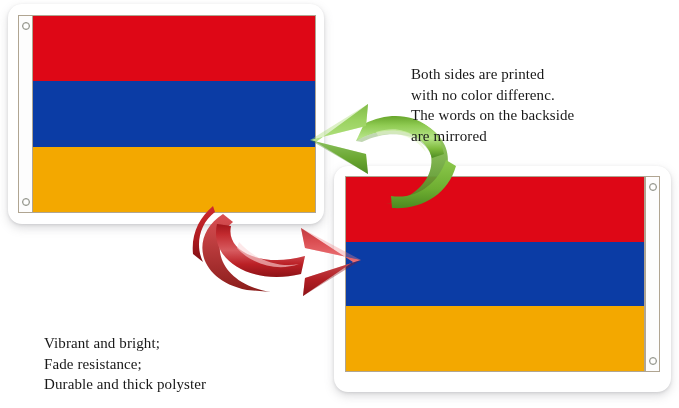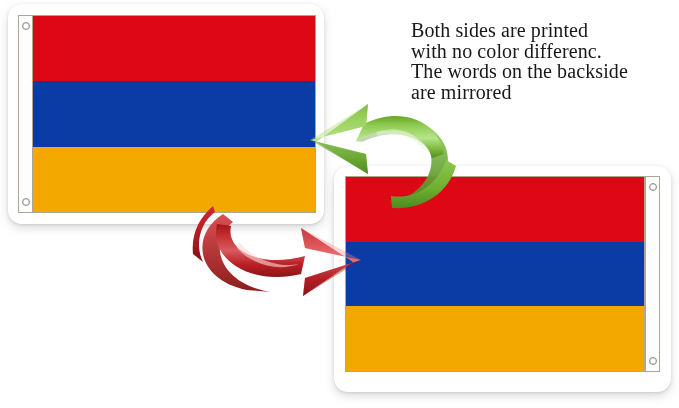--- a/index.html
+++ b/index.html
@@ -66,24 +66,25 @@
     border: 1.4px solid #8d8f86;
     box-shadow: inset 0 0 0 0.5px #cfd0c8;
   }
   .grommet.top    { top: 6px; }
   .grommet.bottom { bottom: 6px; }
 
   
   .note {
     position: absolute;
     color: #181818;
-    font-size: 20px;
+    font-size: 15px;
     line-height: 20.5px;
     letter-spacing: 0.1px;
     white-space: pre;
+    margin-top: 44px;
   }
   .note.top-right { left: 411px; top: 20px; }
   .note.bottom-left { left: 44px; top: 289px; }
 
   
   .arrow-svg { position: absolute; overflow: visible; }
   #green-arrow { left: 296px; top: 96px;  width: 170px; height: 110px; }
   #red-arrow   { left: 193px; top: 198px; width: 175px; height: 100px; }
 </style>
 </head>
@@ -191,14 +192,17 @@
 
     <path d="M 46 44 C 62 62 86 70 106 66
              C 84 74 58 66 44 50 Z" fill="#FBD9DA" opacity="0.60"></path>
   </svg>
 
   <div class="note top-right">Both sides are printed
 with no color differenc.
 The words on the backside
 are mirrored</div>
 
+  <div class="note bottom-left">Vibrant and bright;
+Fade resistance;
+Durable and thick polyster</div>
 
 </div>
 
 </body></html>

